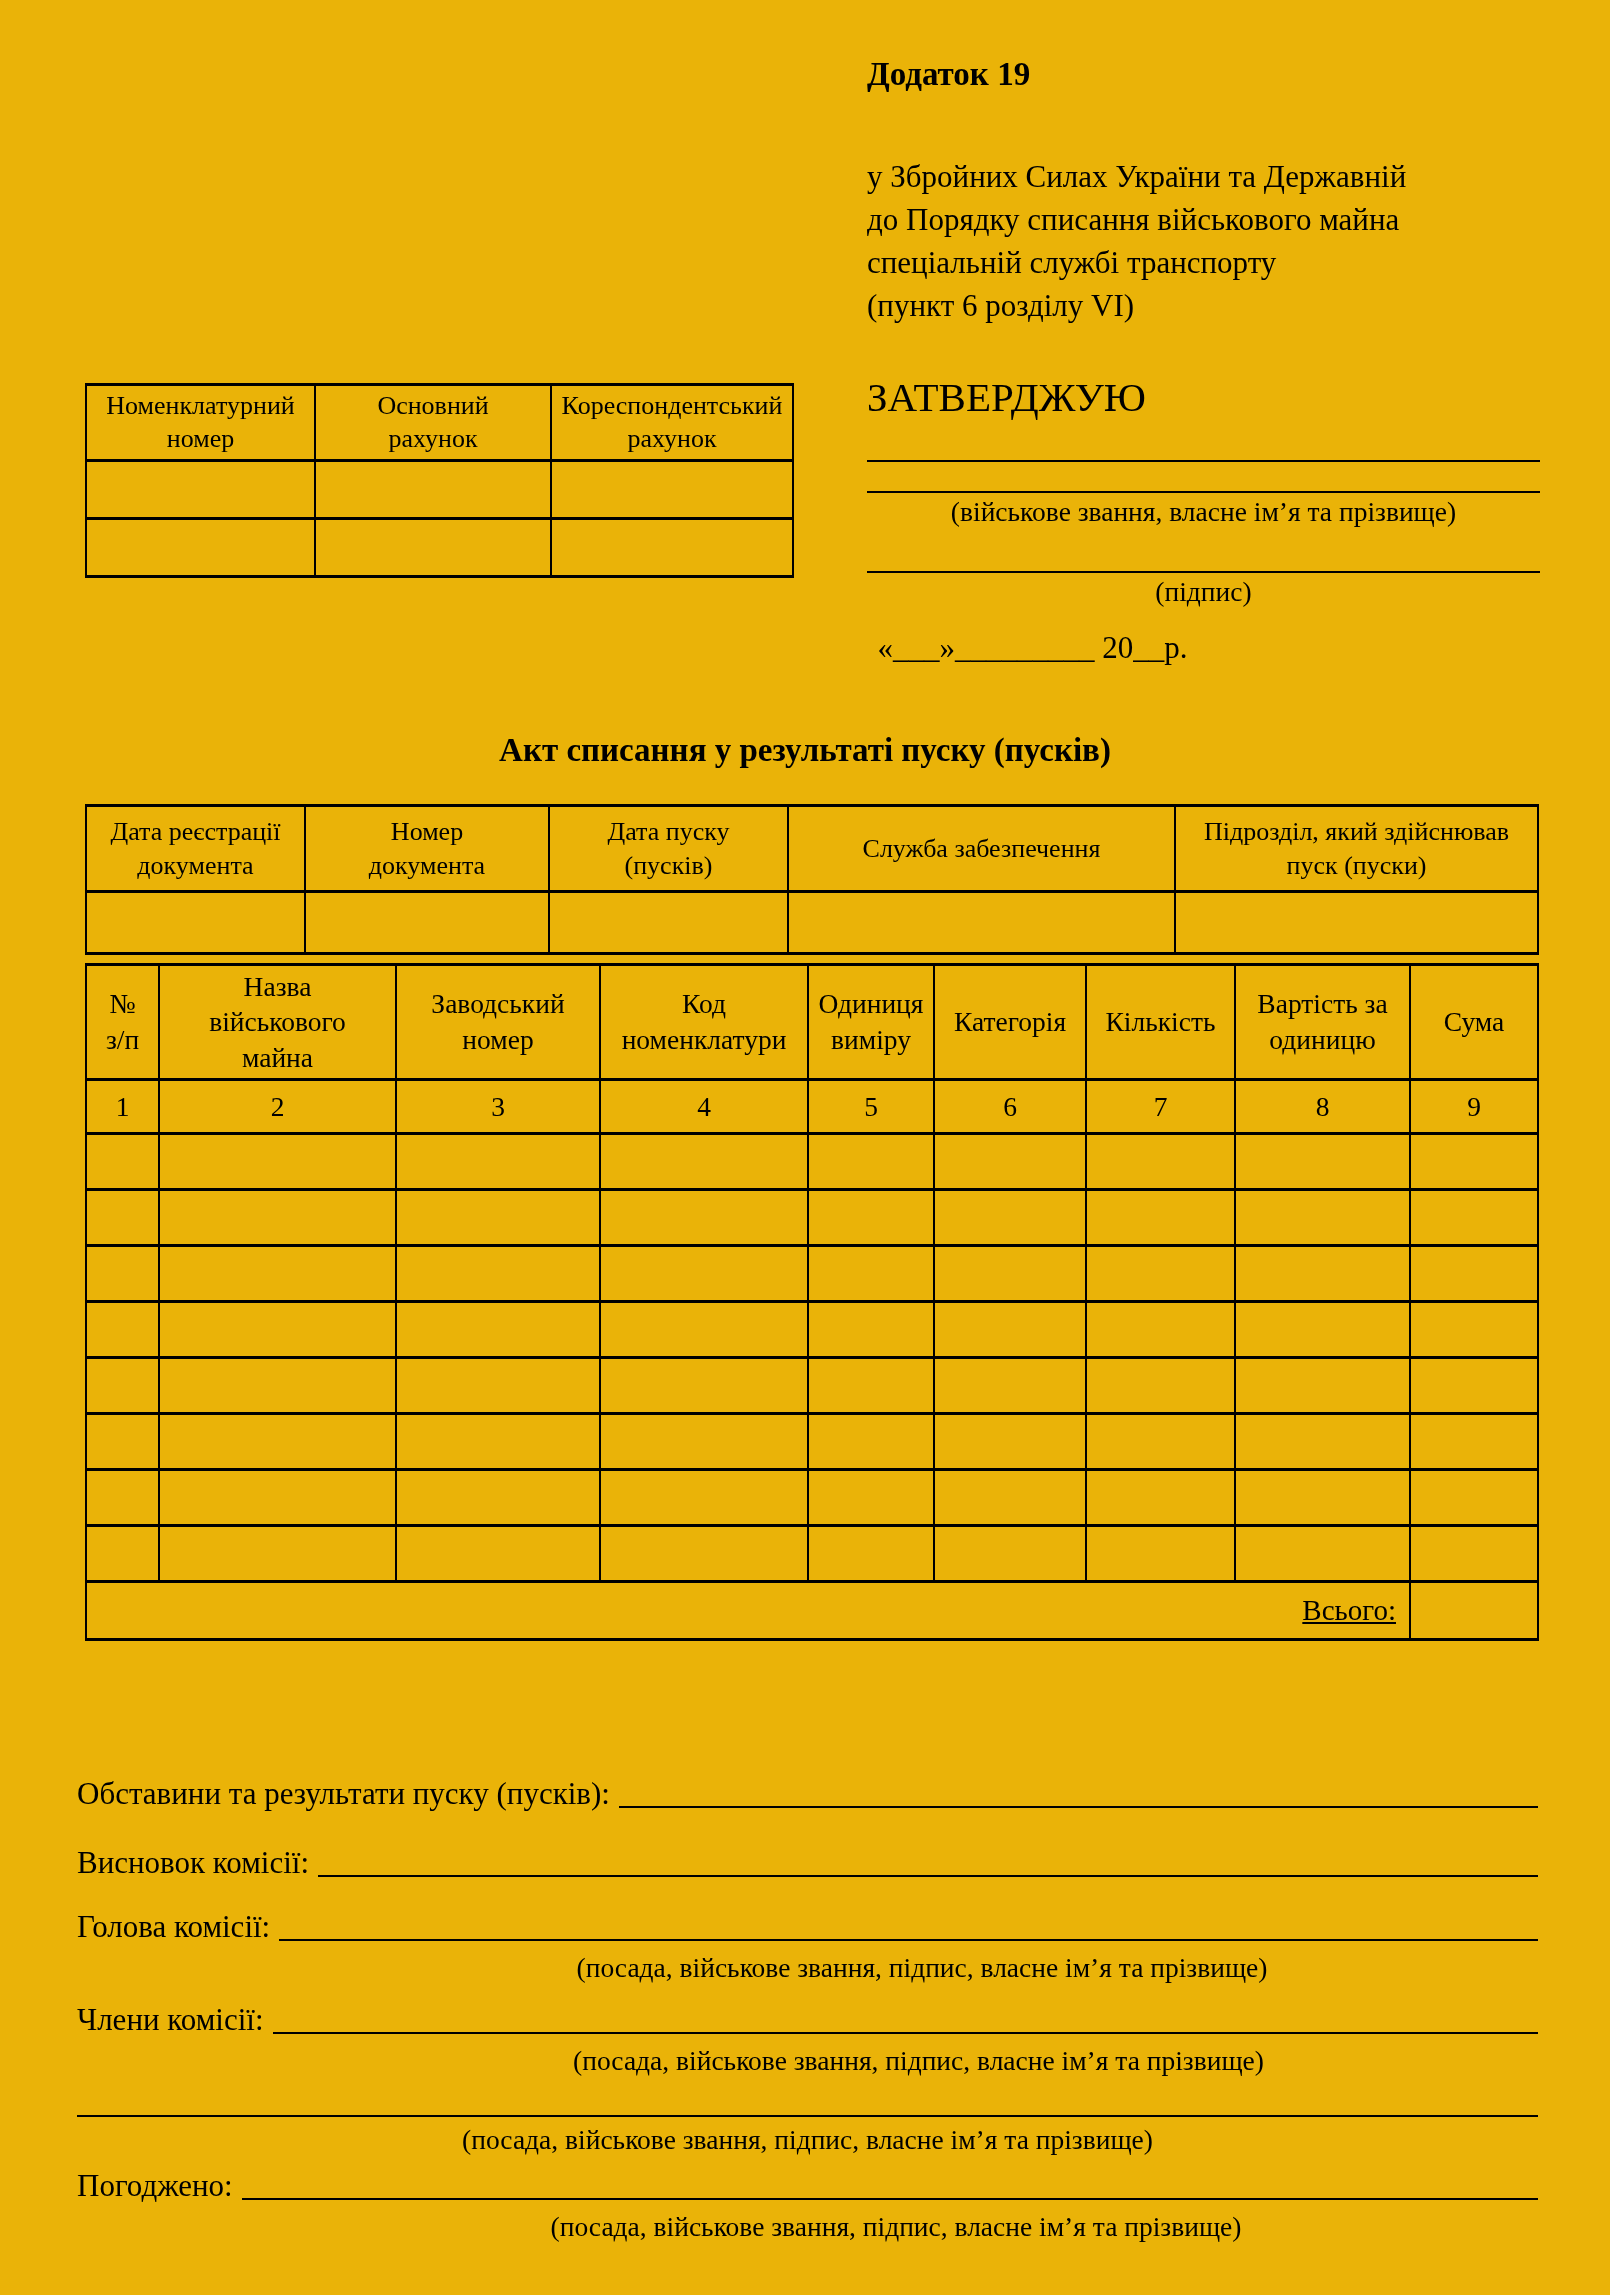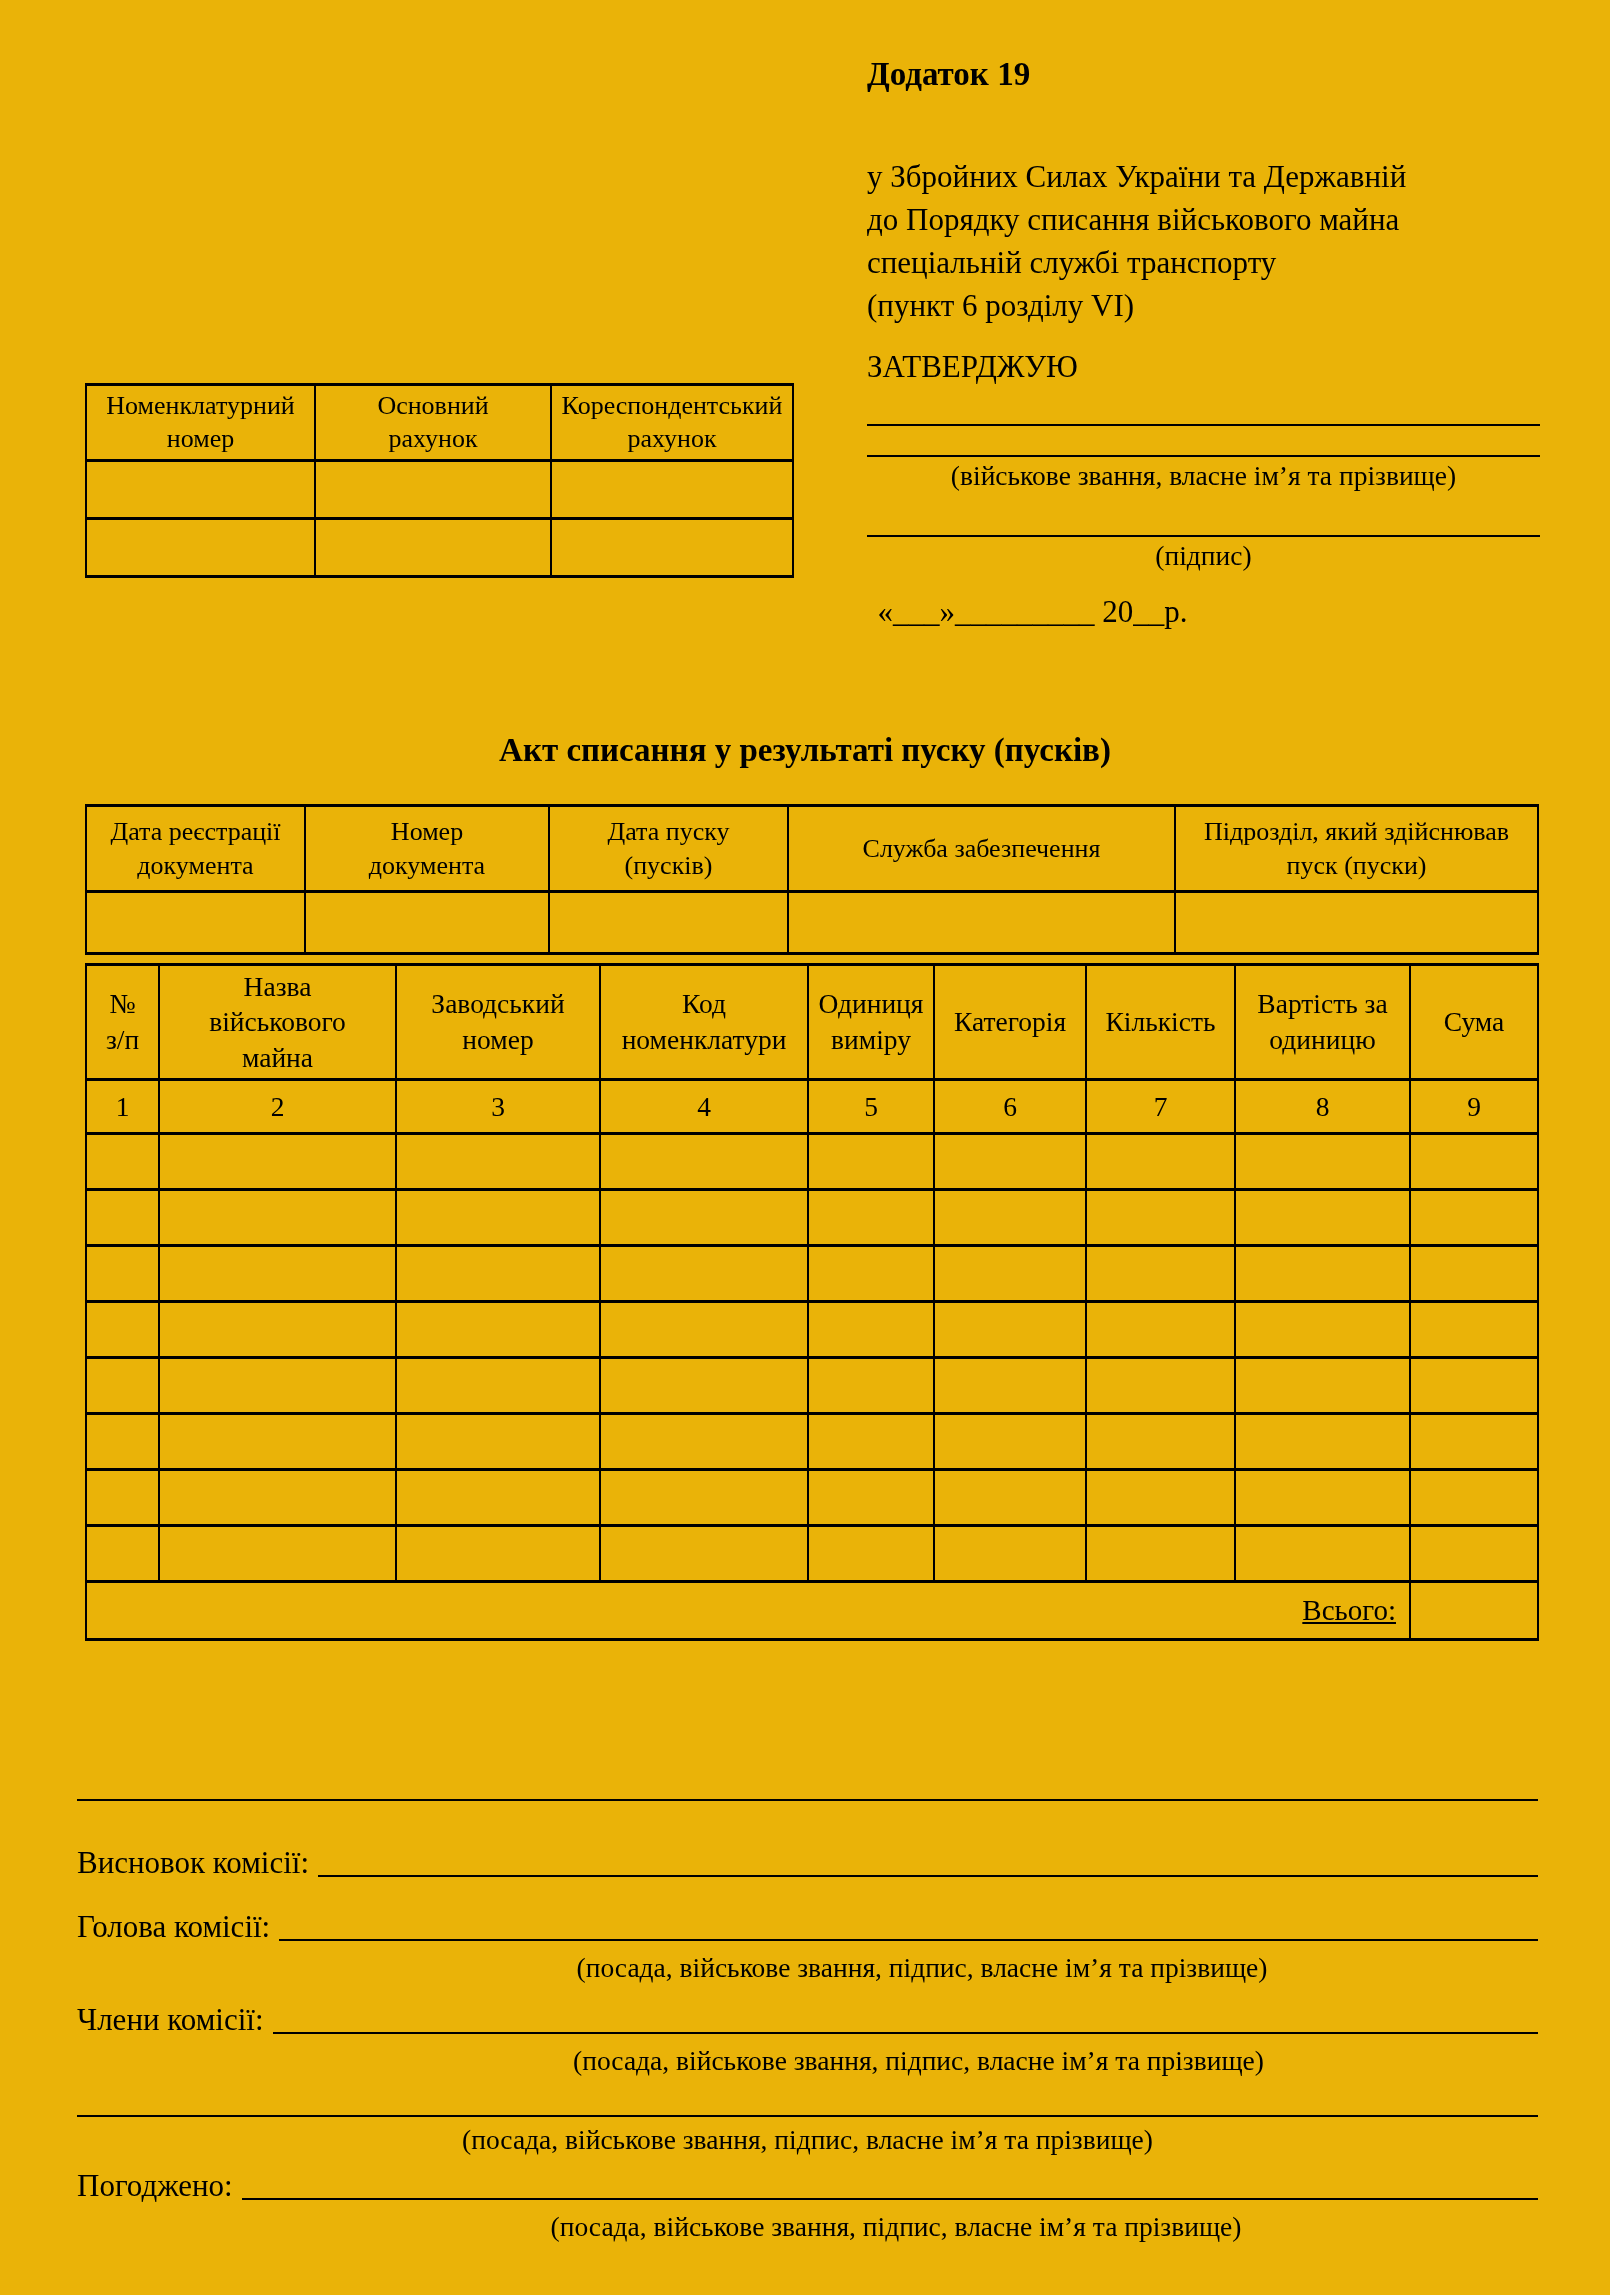--- a/index.html
+++ b/index.html
@@ -16,21 +16,21 @@
 
   
   .appendix-col {
     position: absolute;
     left: 867px;
     top: 56px;
     width: 673px;
   }
   .appendix-title { font-size: 33px; font-weight: bold; line-height: 1.1; }
   .order-ref { margin-top: 63px; font-size: 31px; line-height: 43px; }
-  .approve-label { margin-top: 22px; font-size: 31px; line-height: 1.15; }
+  .approve-label { margin-top: 47px; font-size: 41px; line-height: 1.15; }
   .sign-line { border-bottom: 2px solid #000; }
   .sign-line.l1 { margin-top: 39px; }
   .sign-line.l2 { margin-top: 29px; }
   .sign-line.l3 { margin-top: 41px; }
   .sign-caption { font-size: 27.5px; line-height: 37px; text-align: center; }
   .date-line { margin-top: 20px; font-size: 31px; padding-left: 10.5px; }
 
   
   table.frm {
     border-collapse: collapse;
@@ -310,20 +310,21 @@
     <tbody>
         <tr class="total">
       <td colspan="8" class="total-cell">Всього:</td>
       <td></td>
     </tr>
   </tbody>
     </table>
 
   <div class="sig-block" style="top:1775px">
     <div class="sig-row">
+      <span class="lbl">Обставини та результати пуску (пусків):</span>
       <span class="fill-line"></span>
     </div>
   </div>
 
   <div class="sig-block" style="top:1844px">
     <div class="sig-row">
       <span class="lbl">Висновок комісії:</span>
       <span class="fill-line"></span>
     </div>
   </div>

